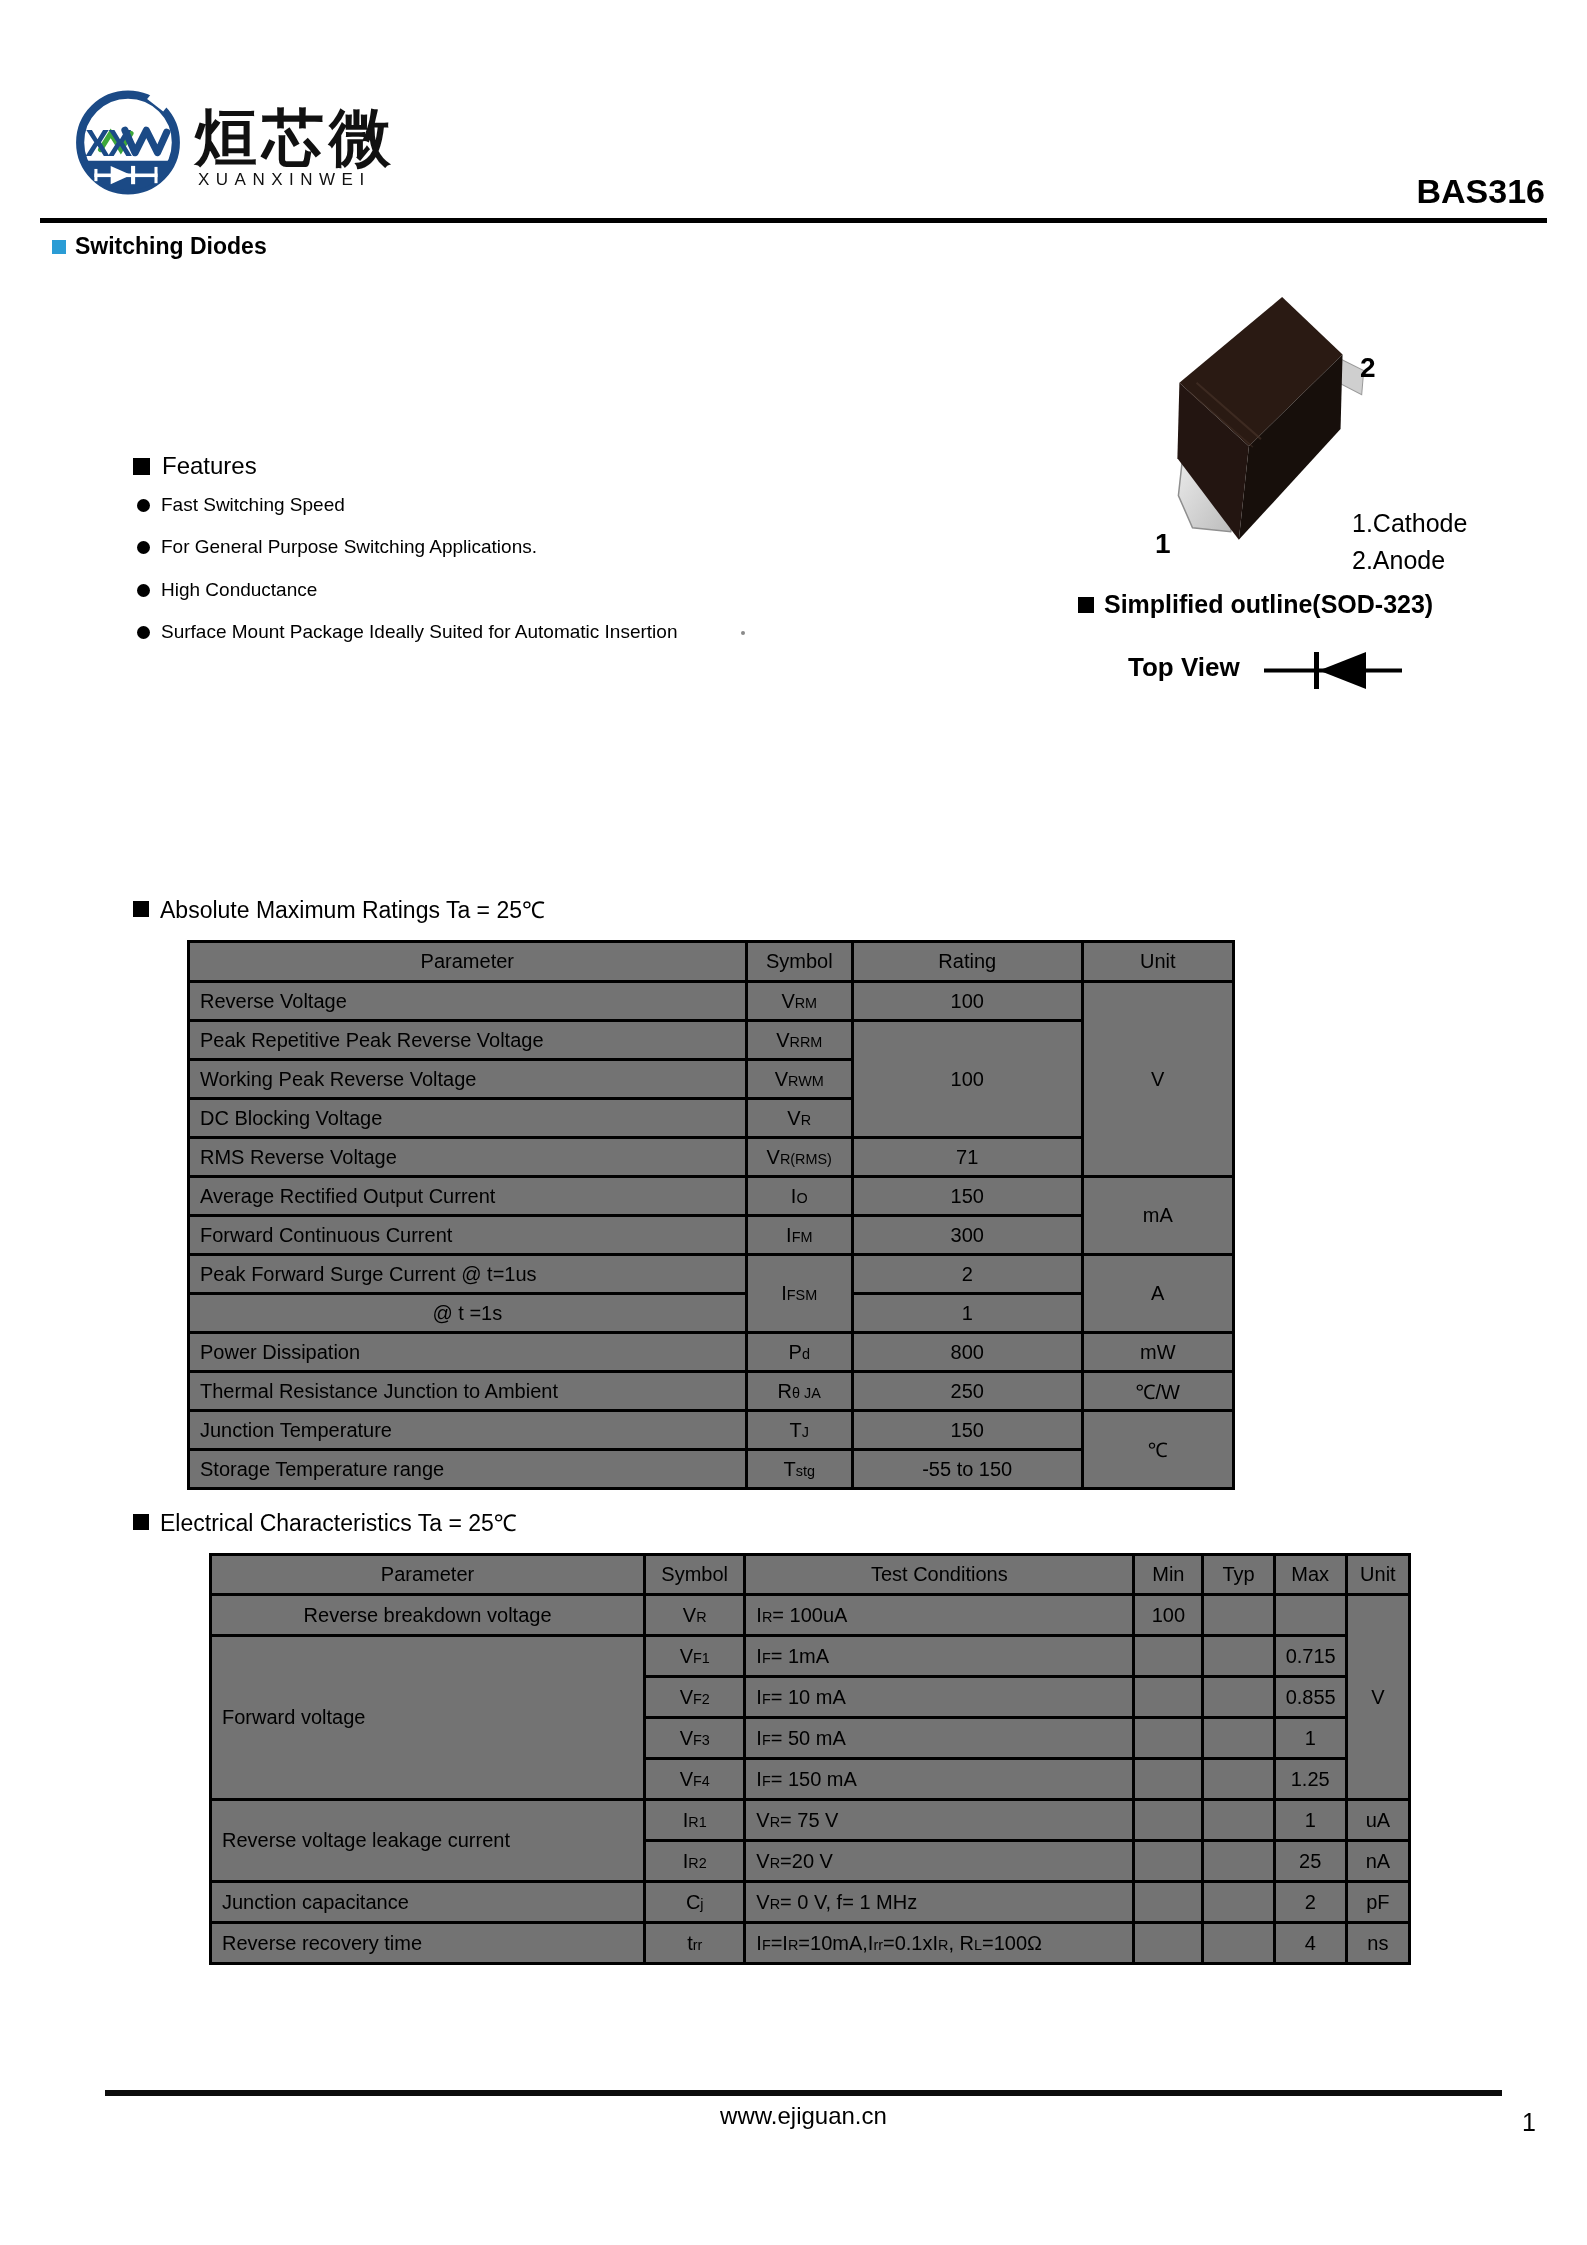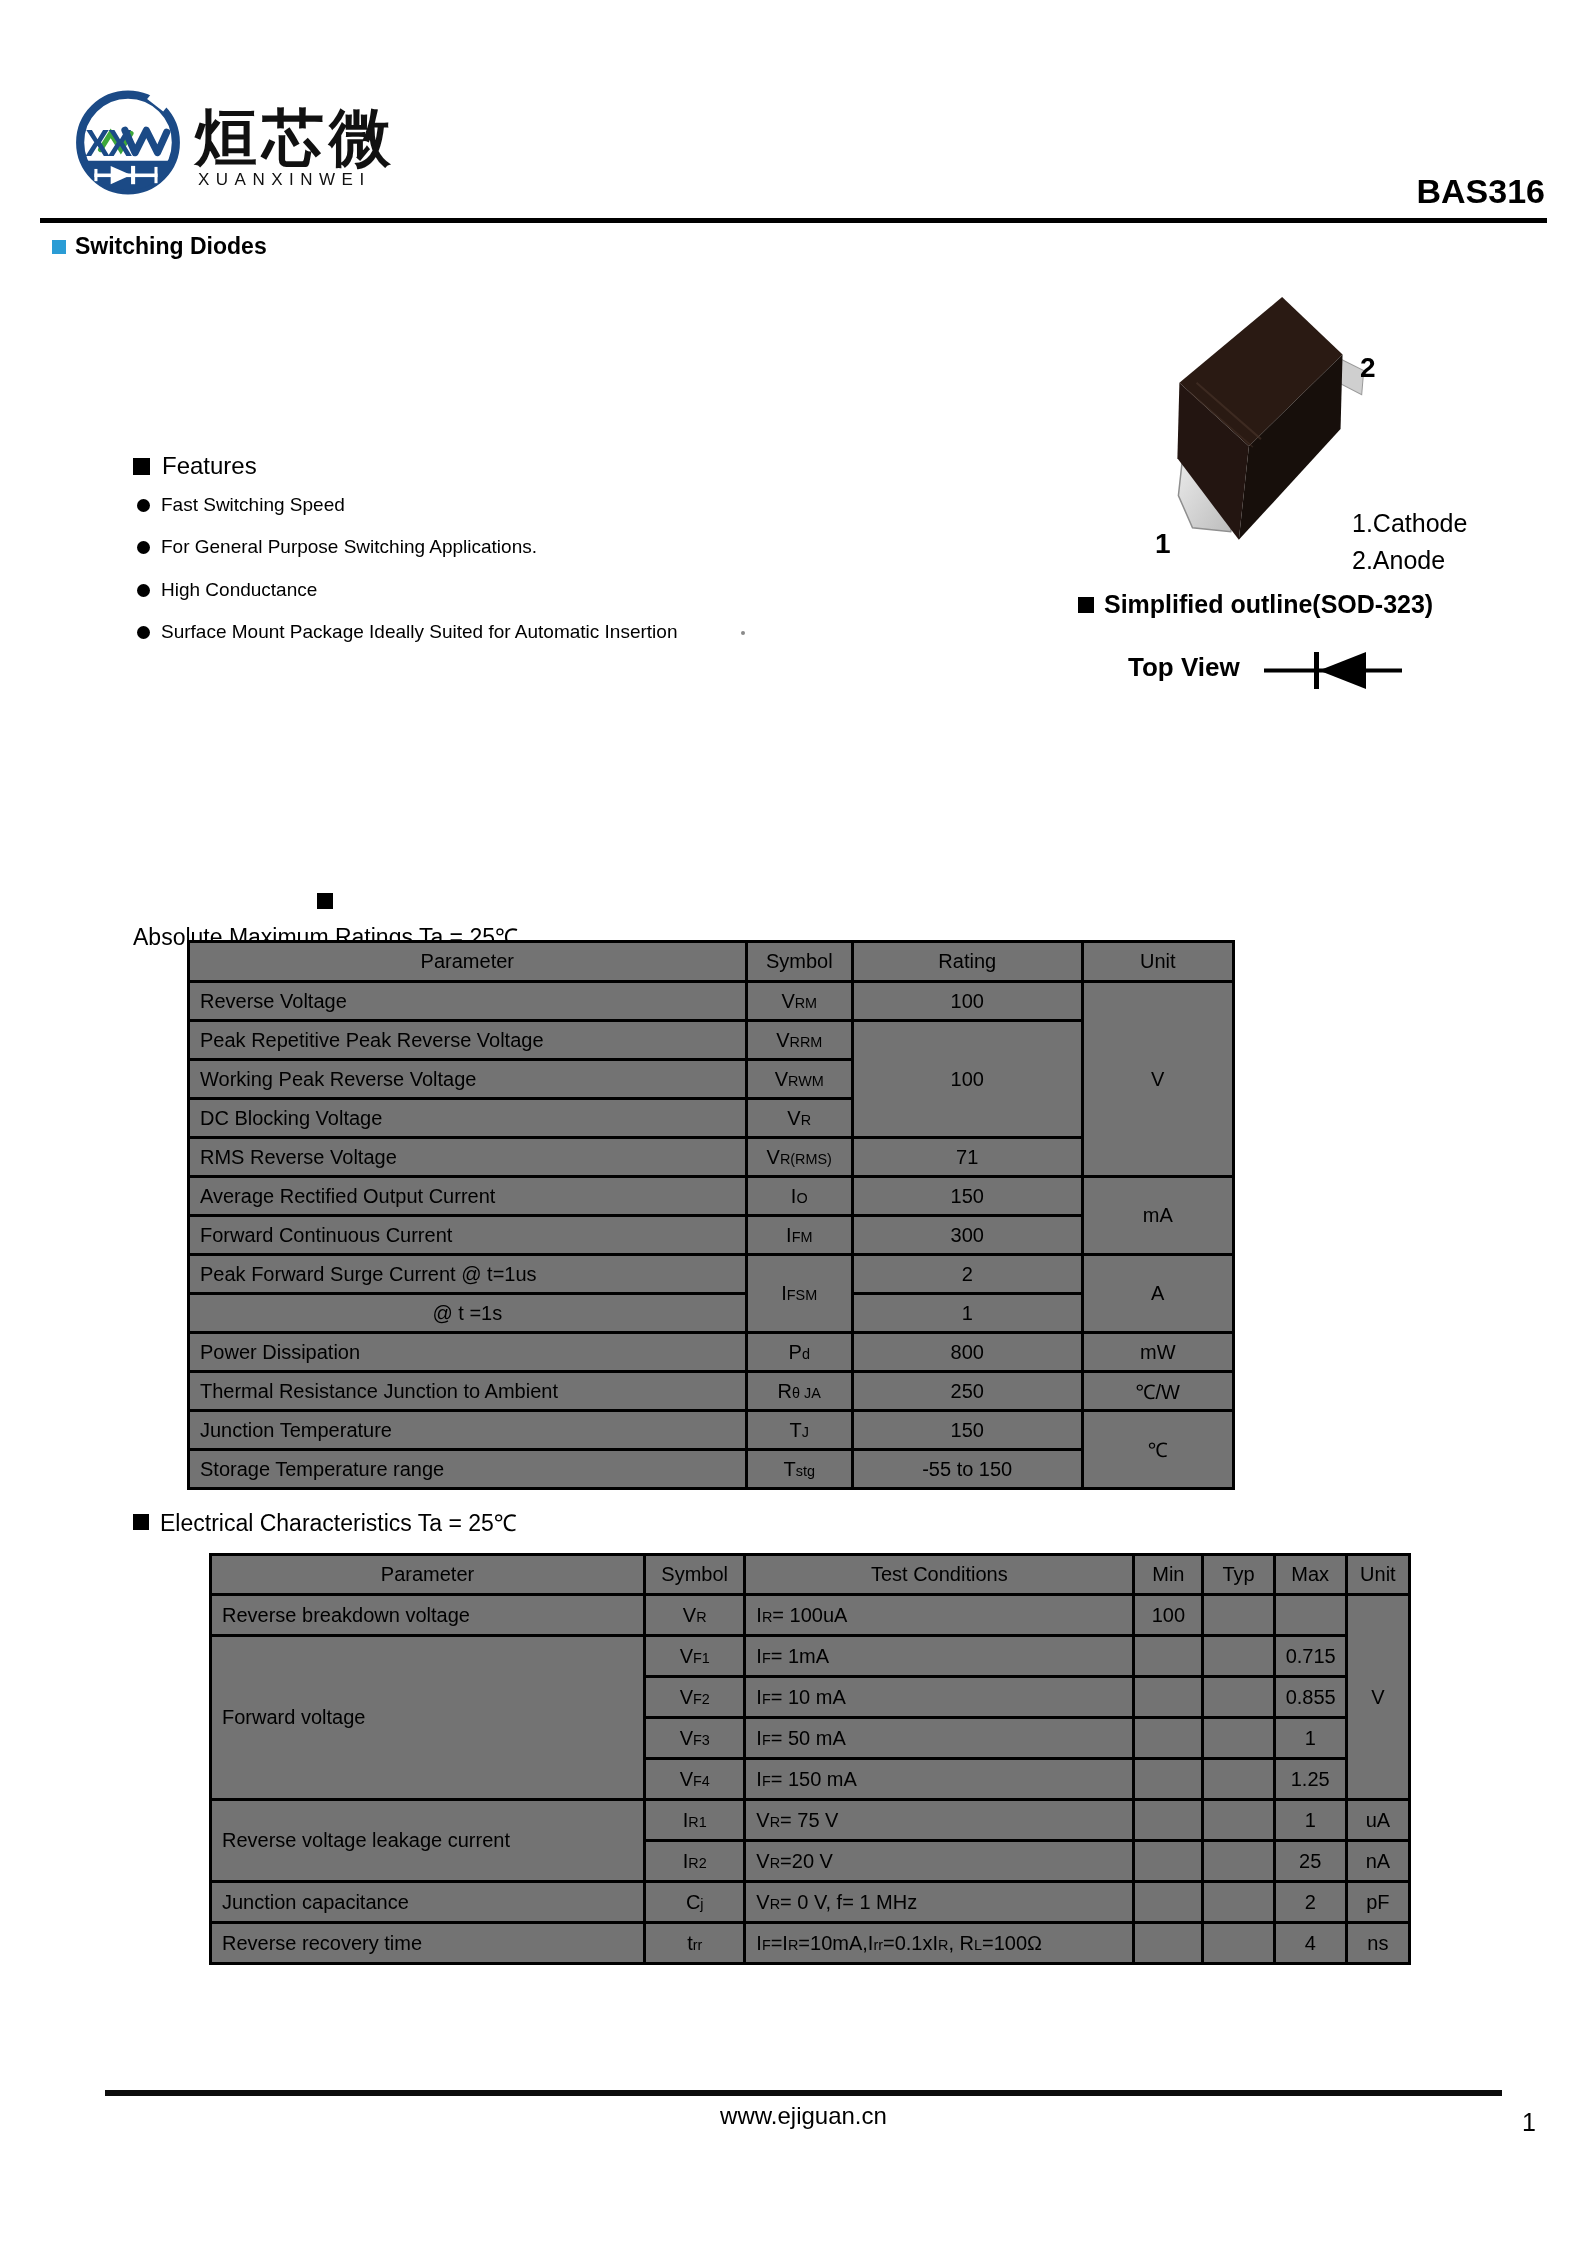--- a/index.html
+++ b/index.html
@@ -35,21 +35,21 @@
   .pin-legend{ left:1352px; top:505px; font-size:25px; line-height:37px; }
   .outline-row{ left:1078px; top:590px; display:flex; align-items:center; gap:10px; }
   .outline-sq{ width:16px; height:16px; background:#000; }
   .outline-text{ font-size:25px; font-weight:700; }
   .topview-text{ left:1128px; top:652px; font-size:26px; font-weight:700; }
   .diode-svg{ left:1258px; top:648px; width:150px; height:45px; }
 
   
   .sect-row{ display:flex; align-items:center; gap:11px; }
   .sect-title{ font-size:23px; }
-  .sect-absmax{ left:133px; top:893px;flex-direction:column; }
+  .sect-absmax{ left:133px; top:893px; }
   .sect-elec{ left:133px; top:1506px; }
   .speck{ width:4px; height:4px; background:#8a8a8a; border-radius:50%; }
 
   
   table{ border-collapse:collapse; table-layout:fixed; background:#737373; }
   th,td{
     border:3px solid #000; font-size:20px; font-weight:400;
     text-align:center; vertical-align:middle; padding:0 10px;
     overflow:hidden; white-space:nowrap;
   }
@@ -263,21 +263,21 @@
           <th>Symbol</th>
           <th>Test Conditions</th>
           <th>Min</th>
           <th>Typ</th>
           <th>Max</th>
           <th>Unit</th>
         </tr>
       </thead>
       <tbody>
         <tr>
-          <td style="text-align: left;">Reverse breakdown voltage</td>
+          <td style="text-align: center;">Reverse breakdown voltage</td>
           <td>V<sub>R</sub></td>
           <td style="text-align: left;">I<sub>R</sub>= 100uA</td>
           <td>100</td>
           <td></td>
           <td></td>
           <td rowspan="5">V</td>
         </tr>
         <tr>
           <td rowspan="4" style="text-align: left;">Forward voltage</td>
           <td>V<sub>F1</sub></td>

